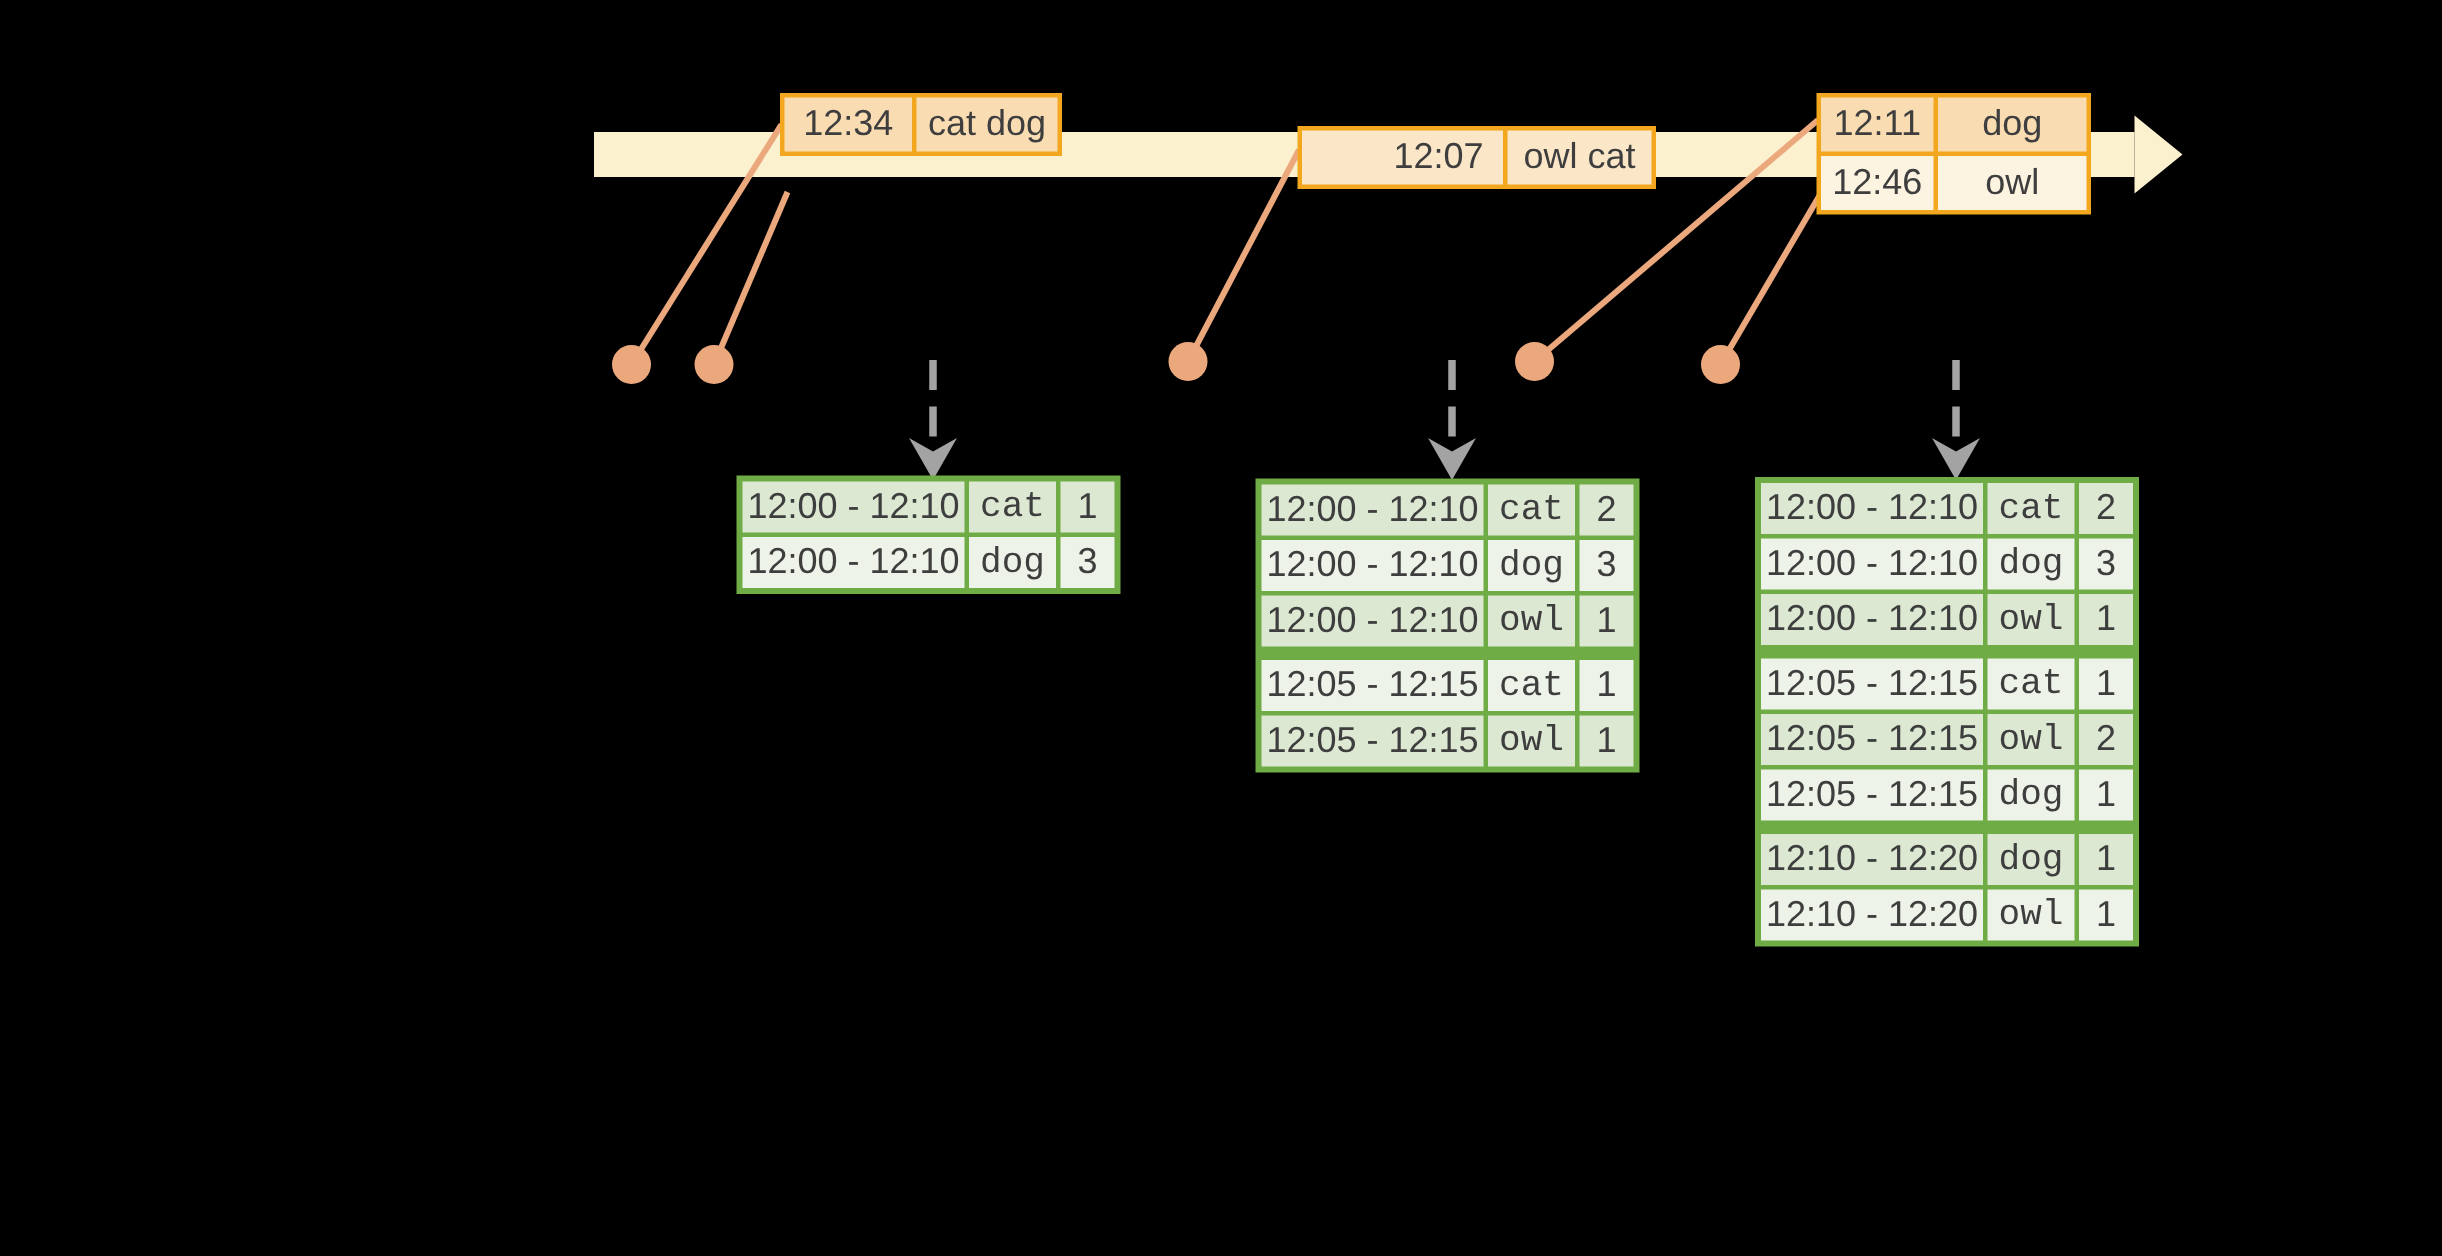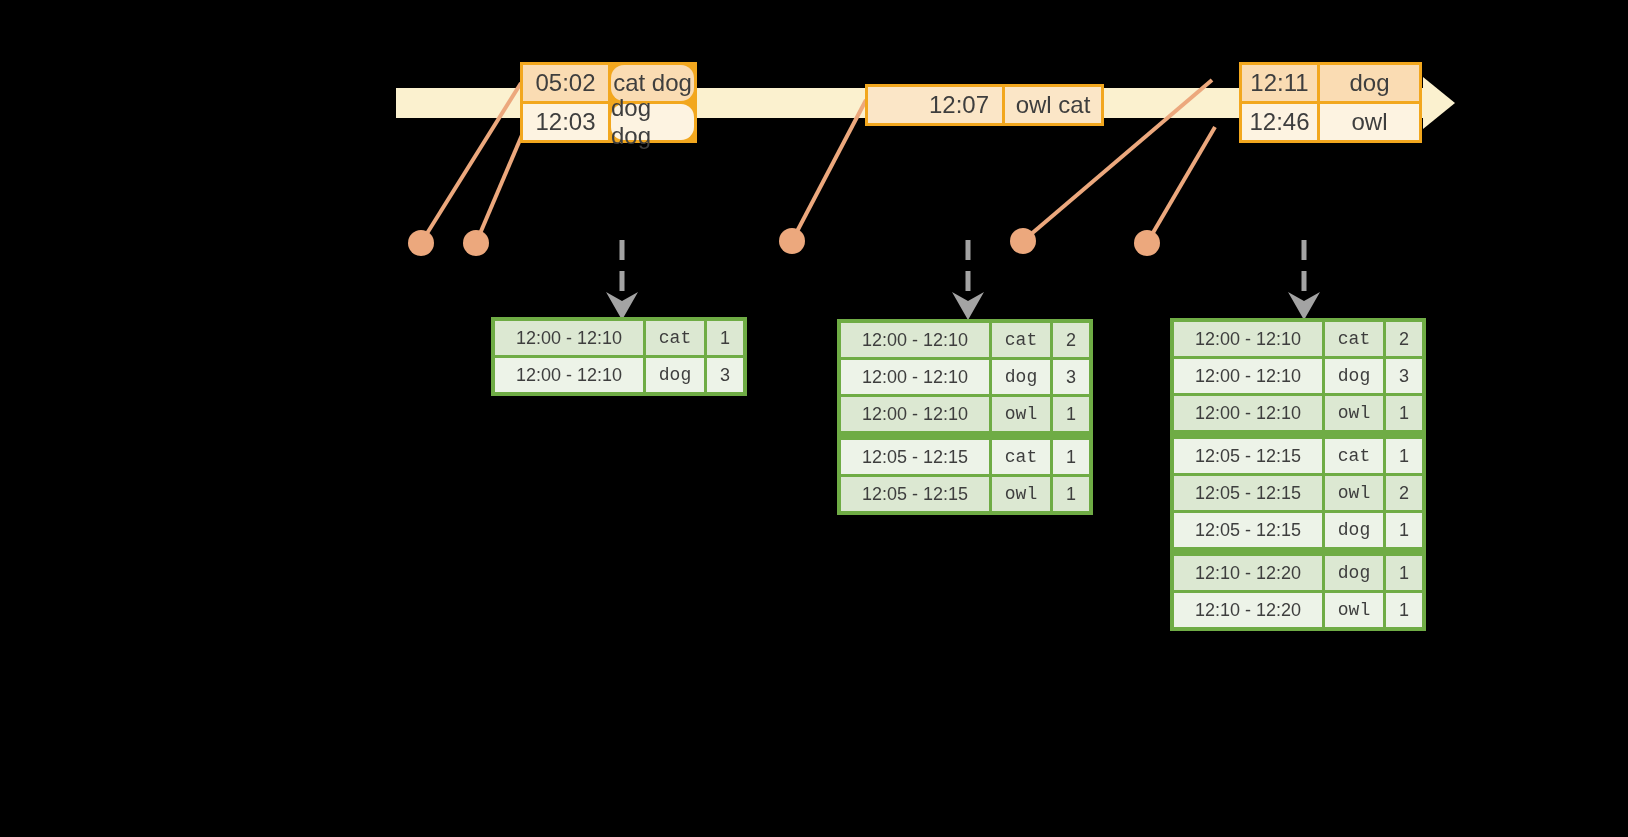--- a/index.html
+++ b/index.html
@@ -14,30 +14,30 @@
   .trigger-head{fill:var(--trigger-arrow);}
 
   .event-table{position:absolute;z-index:2;background:var(--event-border);
                padding:3px;display:flex;flex-direction:column;gap:3px;}
   .ev-row{display:flex;gap:3px;}
   .ev-cell{height:36px;display:flex;align-items:center;justify-content:center;
            font-size:24px;}
   .ev-row.ev-dark  .ev-cell{background:var(--event-row-dark);}
   .ev-row.ev-light .ev-cell{background:var(--event-row-light);}
   .ev-row.ev-mid   .ev-cell{background:var(--event-row-mid);}
-  .t0 .col-time{width:85px;}  .t0 .col-words{width:83px;border-radius:13px;}
+  .t0 .col-time{width:85px;}  .t0 .col-words{width:94px;}
   .t1 .col-time{width:86px;padding-left:48px;}  .t1 .col-words{width:96px;}
   .t2 .col-time{width:75px;}  .t2 .col-words{width:99px;}
 
   .result-table{position:absolute;z-index:2;background:var(--result-border);
                 padding:4px;display:flex;flex-direction:column;gap:3px;}
   .res-row{display:flex;gap:3px;}
   .res-row.group-start{margin-top:6px;}
   .res-cell{height:34px;display:flex;align-items:center;justify-content:center;
-            font-size:18px;}
+            font-size:24px;}
   .res-row.res-dark  .res-cell{background:var(--result-row-dark);}
   .res-row.res-light .res-cell{background:var(--result-row-light);}
   .col-window{width:148px;} .col-word{width:58px;font-family:Liberation Mono, monospace;} .col-count{width:36px;}
 </style>
 </head>
 <body>
 
 <div class="canvas">
 
   <svg class="layer" width="1628" height="837" viewBox="0 0 1628 837">
@@ -60,37 +60,33 @@
     <line class="trigger-line" x1="622" y1="240" x2="622" y2="296"></line>
     <path class="trigger-head" d="M 606 292 L 622 320 L 638 292 L 622 301 Z"></path>
     <line class="trigger-line" x1="968" y1="240" x2="968" y2="296"></line>
     <path class="trigger-head" d="M 952 292 L 968 320 L 984 292 L 968 301 Z"></path>
     <line class="trigger-line" x1="1304" y1="240" x2="1304" y2="296"></line>
     <path class="trigger-head" d="M 1288 292 L 1304 320 L 1320 292 L 1304 301 Z"></path>
   </svg>
 
   <div class="event-table t0" style="left:520px;top:62px;">
     <div class="ev-row ev-dark">
-      <div class="ev-cell col-time">05:02</div>
+      <div class="ev-cell col-time">12:34</div>
       <div class="ev-cell col-words">cat dog</div>
-    </div>
-    <div class="ev-row ev-light">
-      <div class="ev-cell col-time">12:03</div>
-      <div class="ev-cell col-words">dog dog</div>
     </div>
   </div>
 
   <div class="event-table t1" style="left:865px;top:84px;">
     <div class="ev-row ev-mid">
       <div class="ev-cell col-time">12:07</div>
       <div class="ev-cell col-words">owl cat</div>
     </div>
   </div>
 
-  <div class="event-table t2" style="left:1211px;top:62px;margin-left:28px;">
+  <div class="event-table t2" style="left:1211px;top:62px;">
     <div class="ev-row ev-dark">
       <div class="ev-cell col-time">12:11</div>
       <div class="ev-cell col-words">dog</div>
     </div>
     <div class="ev-row ev-light">
       <div class="ev-cell col-time">12:46</div>
       <div class="ev-cell col-words">owl</div>
     </div>
   </div>
 

